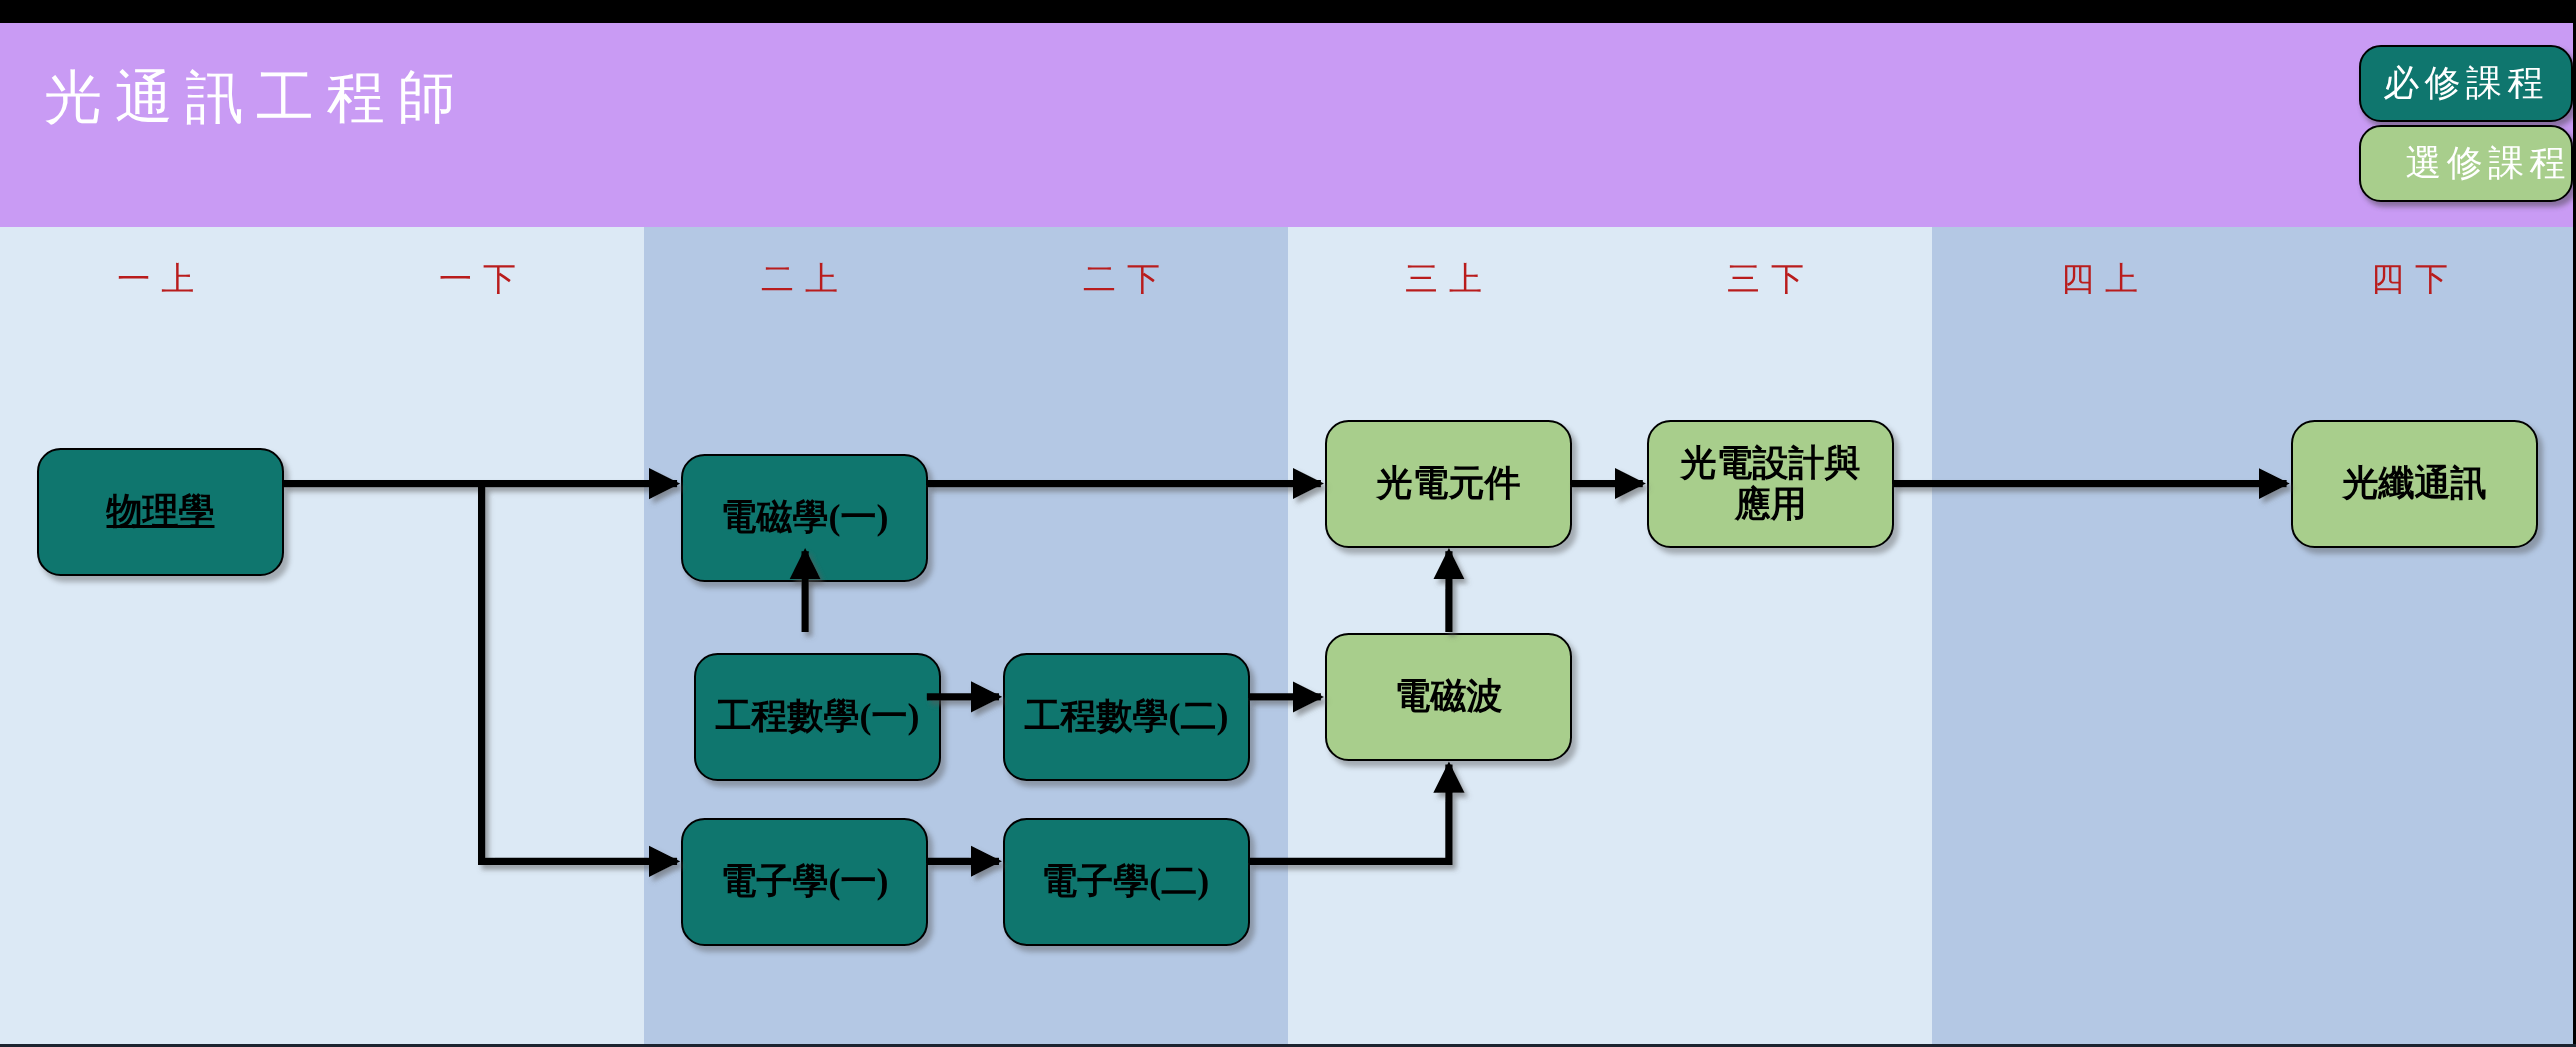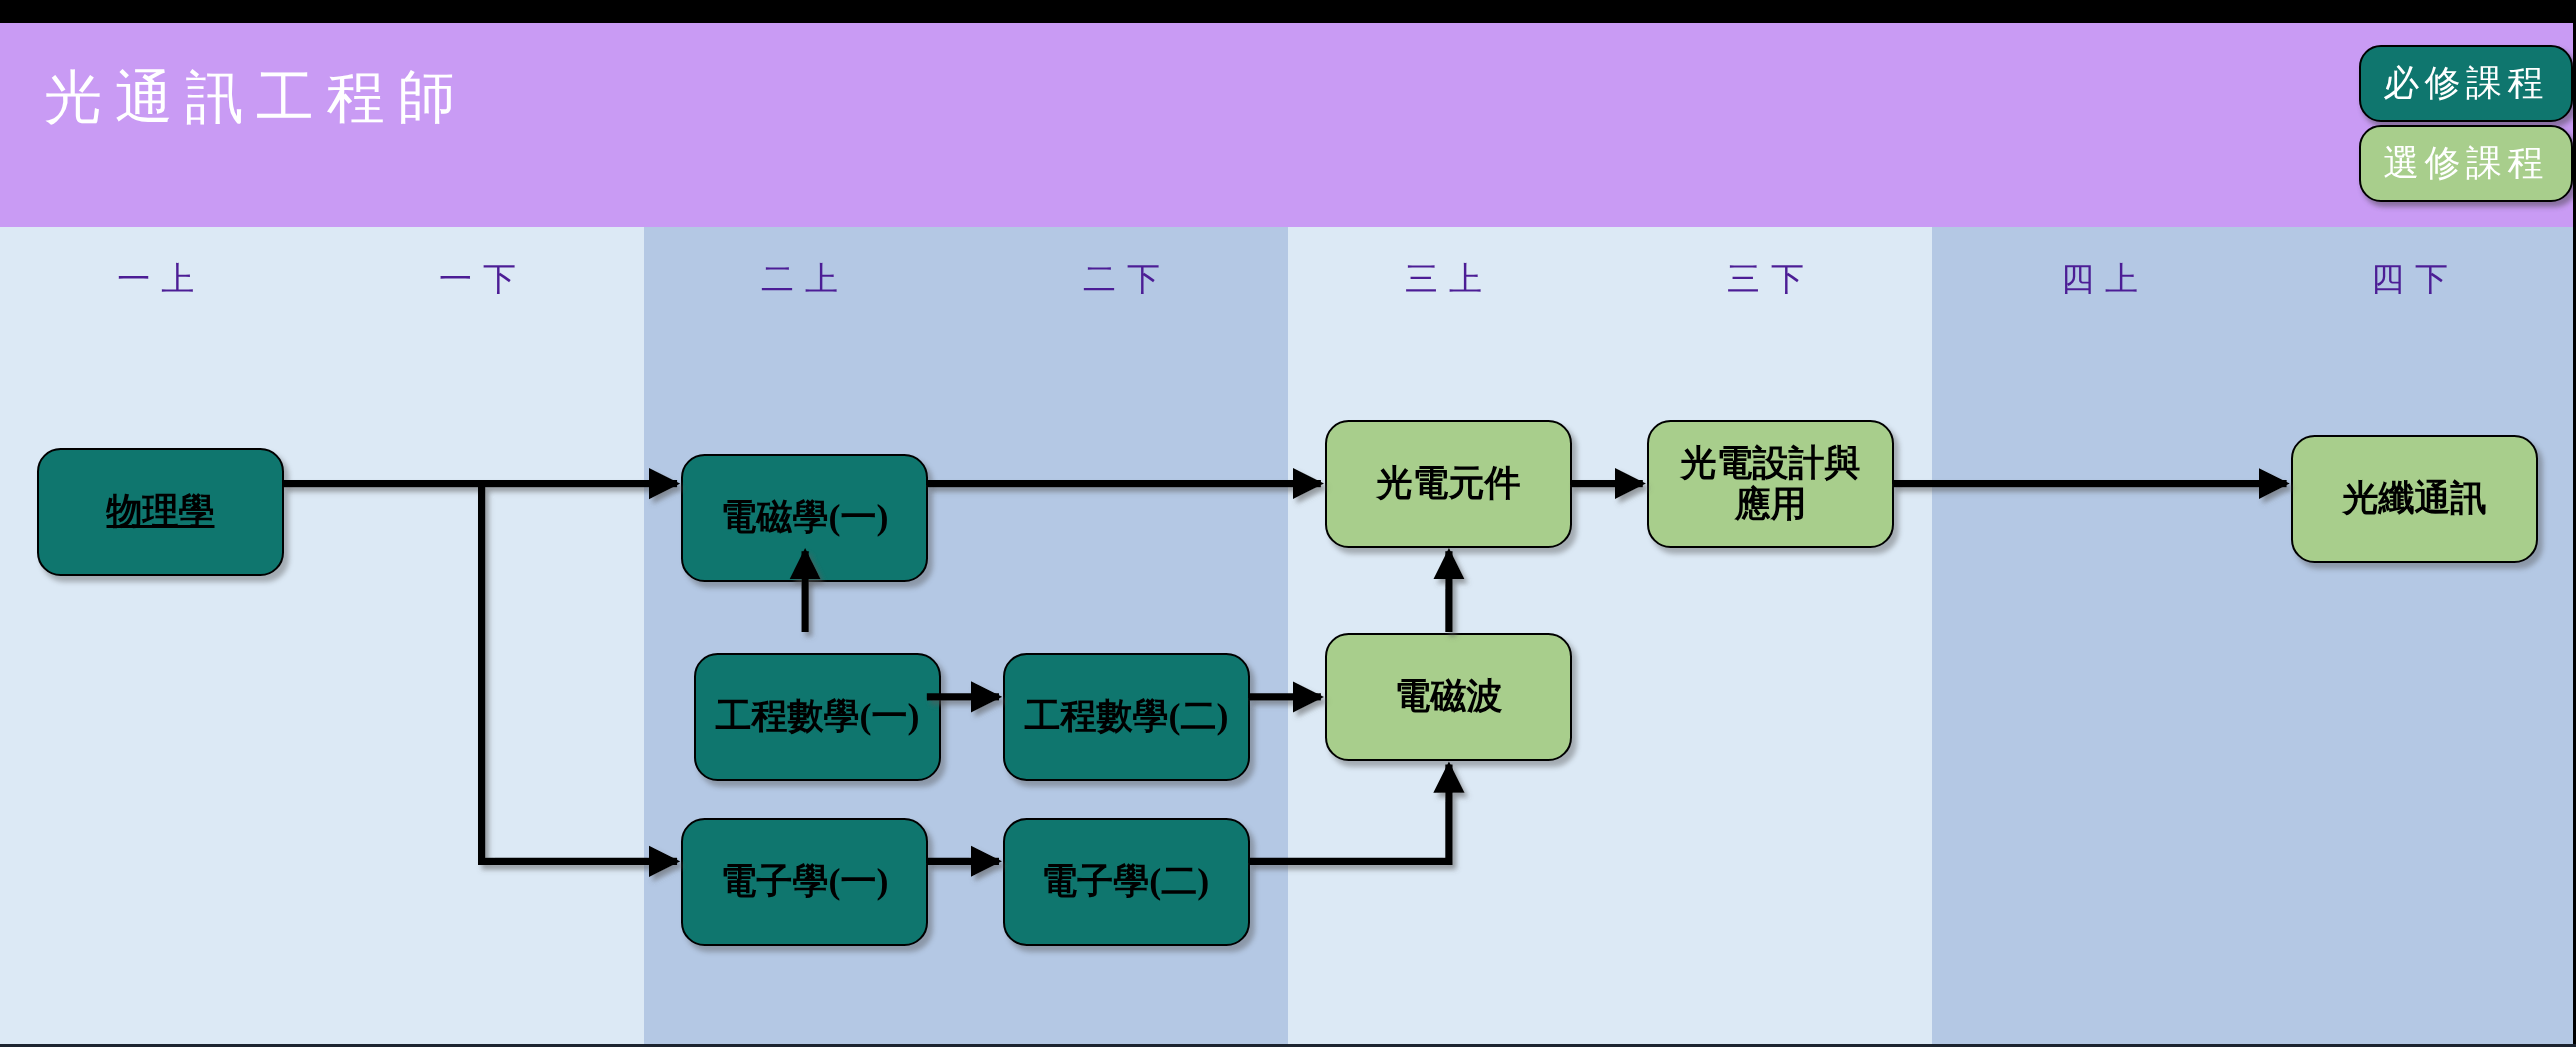--- a/index.html
+++ b/index.html
@@ -20,21 +20,21 @@
     display:flex;align-items:center;justify-content:center;
     color:#fff;font-size:36px;letter-spacing:5.4px;
     box-shadow:3.6px 4.5px 5.4px rgba(60,60,60,.45);
     box-sizing:border-box;
   }
   .col{position:absolute;top:227px;height:820px;}
   .col-light{background:#DCE9F5;}
   .col-dark{background:#B4C8E4;}
   .col-header{
     position:absolute;top:257px;width:322px;
-    text-align:center;font-size:33px;color:#4c1d95;letter-spacing:11px;
+    text-align:center;font-size:33px;color:#b91c1c;letter-spacing:11px;
   }
   .course{
     position:absolute;width:247px;height:128px;
     border:2.7px solid #000;border-radius:23.6px;
     display:flex;align-items:center;justify-content:center;text-align:center;
     font-size:36px;font-weight:700;color:#000;line-height:1.15;
     padding:0 14.5px;box-sizing:border-box;
     box-shadow:4.5px 5.4px 5.4px rgba(80,80,80,.40);
   }
   .course-required{background:#0f766e;margin-top:20px;}
@@ -50,21 +50,21 @@
 
   <div class="topbar"></div>
 
   <div class="header">
     <div class="title">光通訊工程師</div>
   </div>
 
   <div class="legend-box course-required" style="top:25.4px;">
     <span>必修課程</span>
   </div>
-  <div class="legend-box course-elective" style="top:125px;">
+  <div class="legend-box course-elective" style="top:125px;justify-content:flex-end;">
     <span>選修課程</span>
   </div>
 
   <div id="columns-layer">
       <div class="col col-light" style="left: 0px; width: 322px;"></div>
       <div class="col col-light" style="left: 322px; width: 322px;"></div>
       <div class="col col-dark" style="left: 644px; width: 322px;"></div>
       <div class="col col-dark" style="left: 966px; width: 322px;"></div>
       <div class="col col-light" style="left: 1288px; width: 322px;"></div>
       <div class="col col-light" style="left: 1610px; width: 322px;"></div>
@@ -102,21 +102,21 @@
       </div>
       <div class="course course-elective" style="left: 1325px; top: 420px;">
         <span>光電元件</span>
       </div>
       <div class="course course-elective" style="left: 1325px; top: 633px;">
         <span>電磁波</span>
       </div>
       <div class="course course-elective" style="left: 1647px; top: 420px;">
         <span>光電設計與應用</span>
       </div>
-      <div class="course course-elective" style="left: 2291px; top: 420px; margin-top: 15px;">
+      <div class="course course-elective" style="left: 2291px; top: 420px;">
         <span>光纖通訊</span>
       </div>
     </div>
 
   <svg class="arrows" id="arrows-svg" width="2576" height="1047" viewBox="0 0 2836 1153">
     <defs>
       <marker id="ah" viewBox="0 0 10 10" refX="9" refY="5" markerWidth="4.3" markerHeight="4.8" orient="auto-start-reverse">
         <path d="M0,0 L10,5 L0,10 Z" fill="#000"></path>
       </marker>
       <filter id="lineShadow" x="-20%" y="-20%" width="140%" height="140%">

